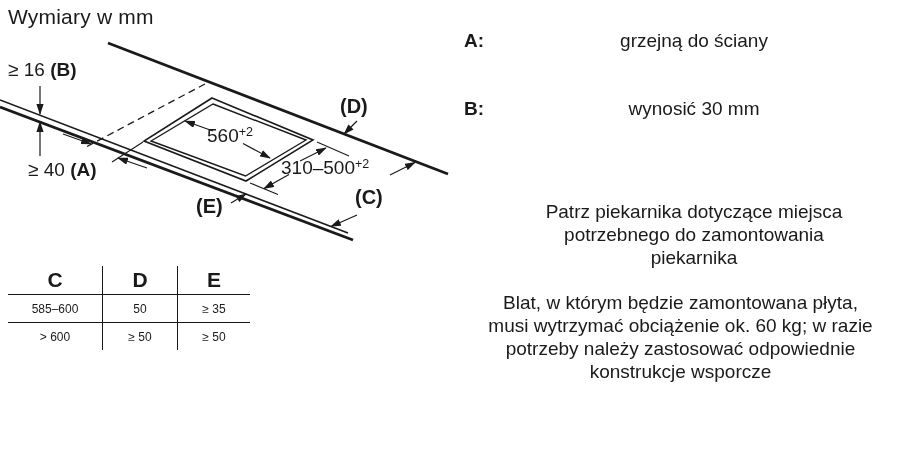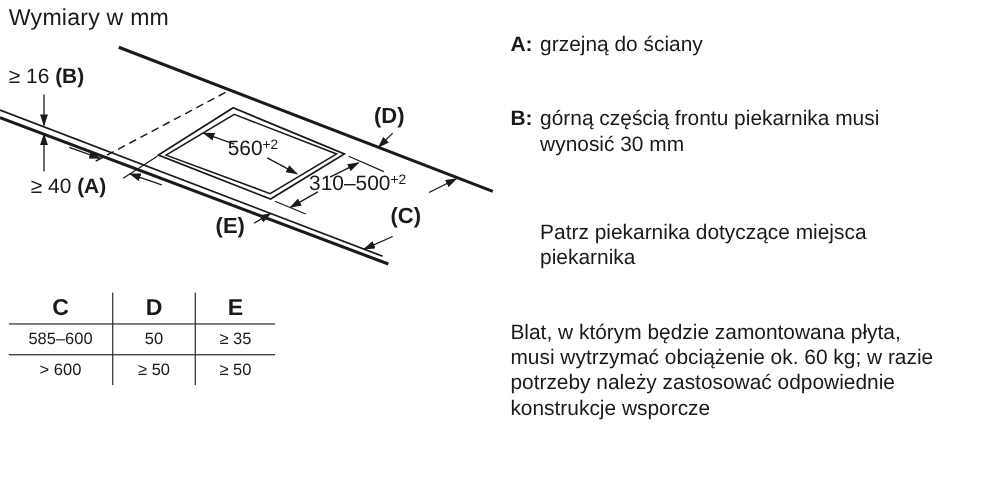--- a/index.html
+++ b/index.html
@@ -2,31 +2,31 @@
 <html><head>
 <meta charset="utf-8">
 <style>
   html,body{margin:0;padding:0;}
   body{
     width:900px;height:450px;position:relative;overflow:hidden;
     background:#ffffff;color:#1a1a1a;
     font-family:"Liberation Sans", sans-serif;
     -webkit-font-smoothing:antialiased;
   }
-  .abs{position:absolute;}
+  .abs{position:absolute;text-align:center;}
   .page-title{left:8px;top:5px;font-size:21px;letter-spacing:0.2px;}
   svg{position:absolute;left:0;top:0;}
   
   .dim{font-size:19px;white-space:nowrap;}
   .dim b{font-weight:700;}
   .sup{font-size:12.5px;position:relative;top:-6px;letter-spacing:0;}
   .refbold{font-size:20px;font-weight:700;white-space:nowrap;}
   
   .tbl{left:8px;top:266px;display:grid;grid-template-columns:94px 75px 73px;grid-auto-rows:28px;}
-  .tbl .cell{display:flex;align-items:center;justify-content:center;font-size:15px;}
+  .tbl .cell{display:flex;align-items:center;justify-content:center;font-size:12px;}
   .tbl .hd{font-weight:700;font-size:21px;}
   .tbl .c2,.tbl .c3{border-left:1.6px solid #161616;}
   .tbl .r1,.tbl .r2{border-top:1.6px solid #161616;}
   
   .notes{left:464px;top:0;width:433px;height:450px;}
   .note-block{position:absolute;left:0;width:433px;font-size:19px;line-height:23px;}
   .note-label{position:absolute;left:0;top:0;font-weight:700;}
   .note-lines{margin-left:27px;}
   .note-lines.noindent{margin-left:0;}
   .nline{white-space:nowrap;}
@@ -118,28 +118,28 @@
   <div class="note-block" style="top:29px;">
     <span class="note-label">A:</span>
     <div class="note-lines">
       <div class="nline">grzejną do ściany</div>
     </div>
   </div>
 
   <div class="note-block" style="top:97px;">
     <span class="note-label">B:</span>
     <div class="note-lines">
-      <div class="nline">górną częścią frontu piekarnika musi</div>
       <div class="nline">wynosić 30 mm</div>
     </div>
   </div>
 
   <div class="note-block" style="top:200px;">
     <div class="note-lines">
       <div class="nline">Patrz piekarnika dotyczące miejsca</div>
+      <div class="nline">potrzebnego do zamontowania</div>
       <div class="nline">piekarnika</div>
     </div>
   </div>
 
   <div class="note-block" style="top:269px;margin-top:22px;">
     <div class="note-lines noindent">
       <div class="nline">Blat, w którym będzie zamontowana płyta,</div>
       <div class="nline">musi wytrzymać obciążenie ok. 60 kg; w razie</div>
       <div class="nline">potrzeby należy zastosować odpowiednie</div>
       <div class="nline">konstrukcje wsporcze</div>

